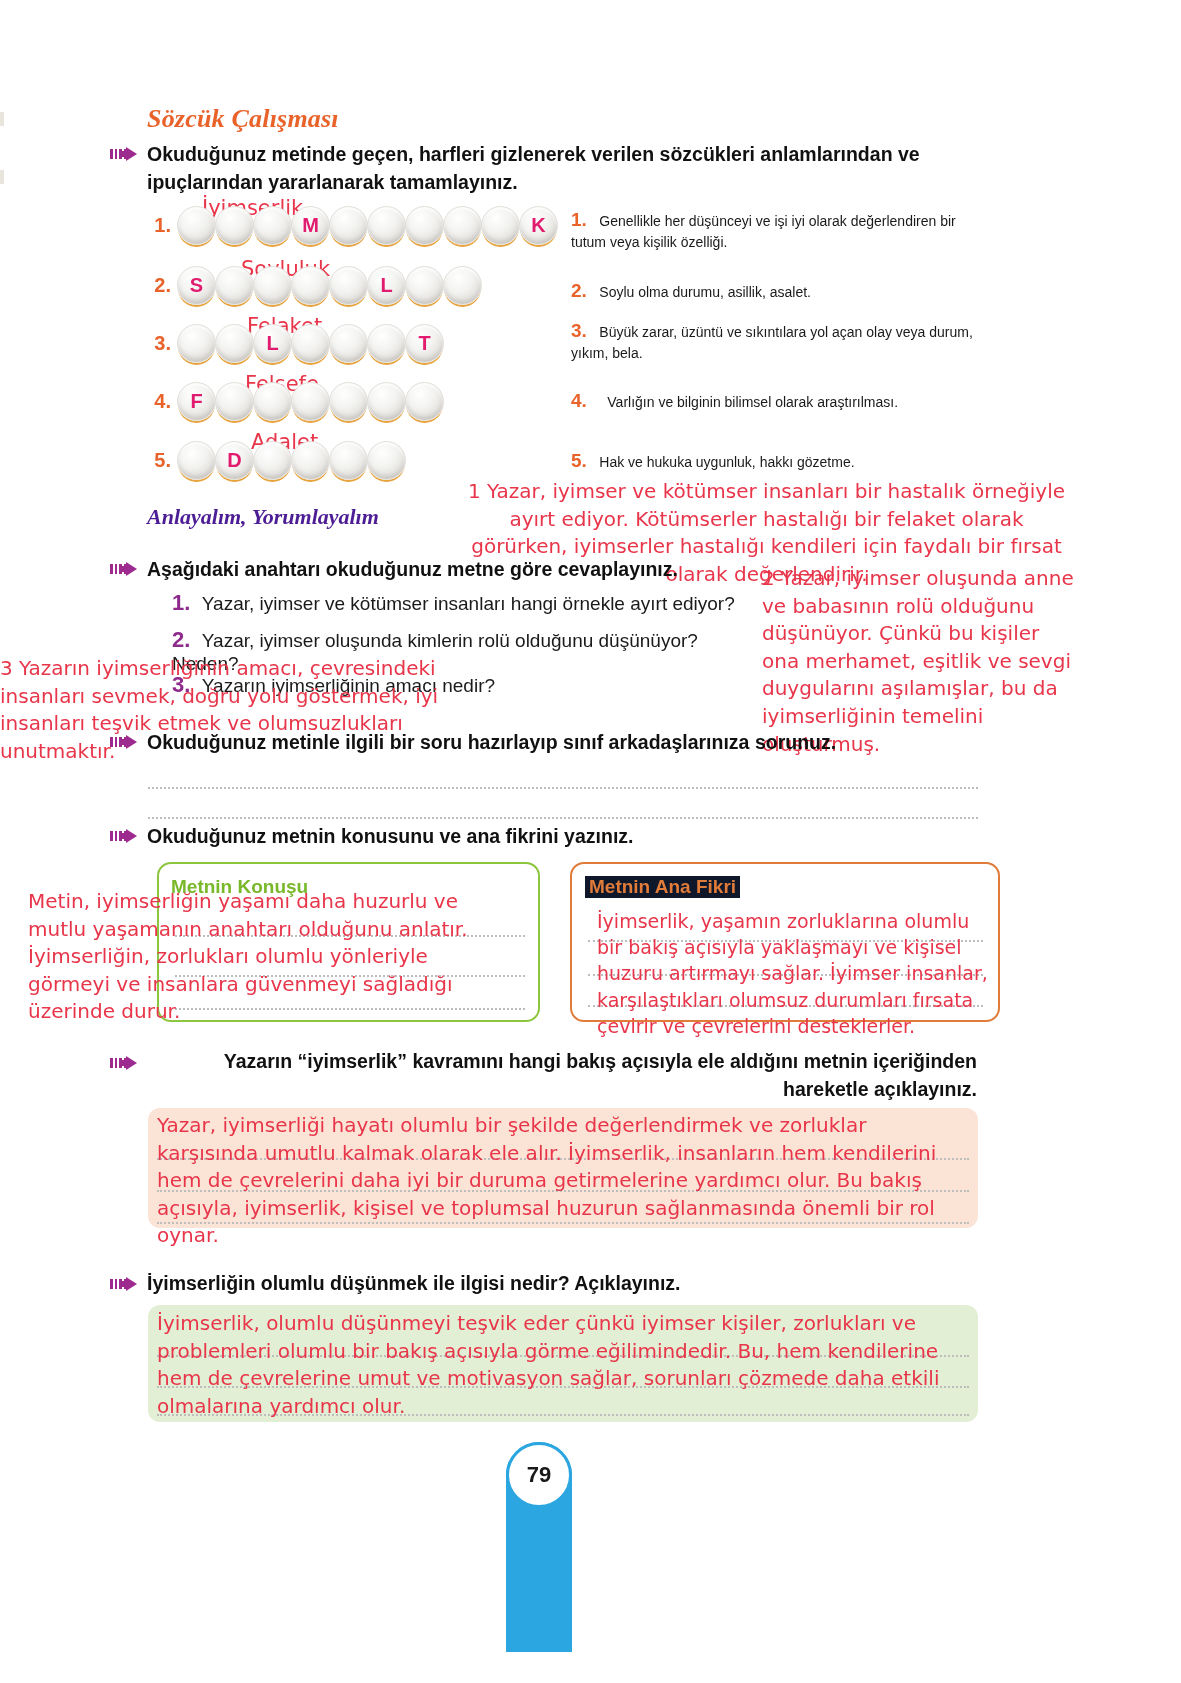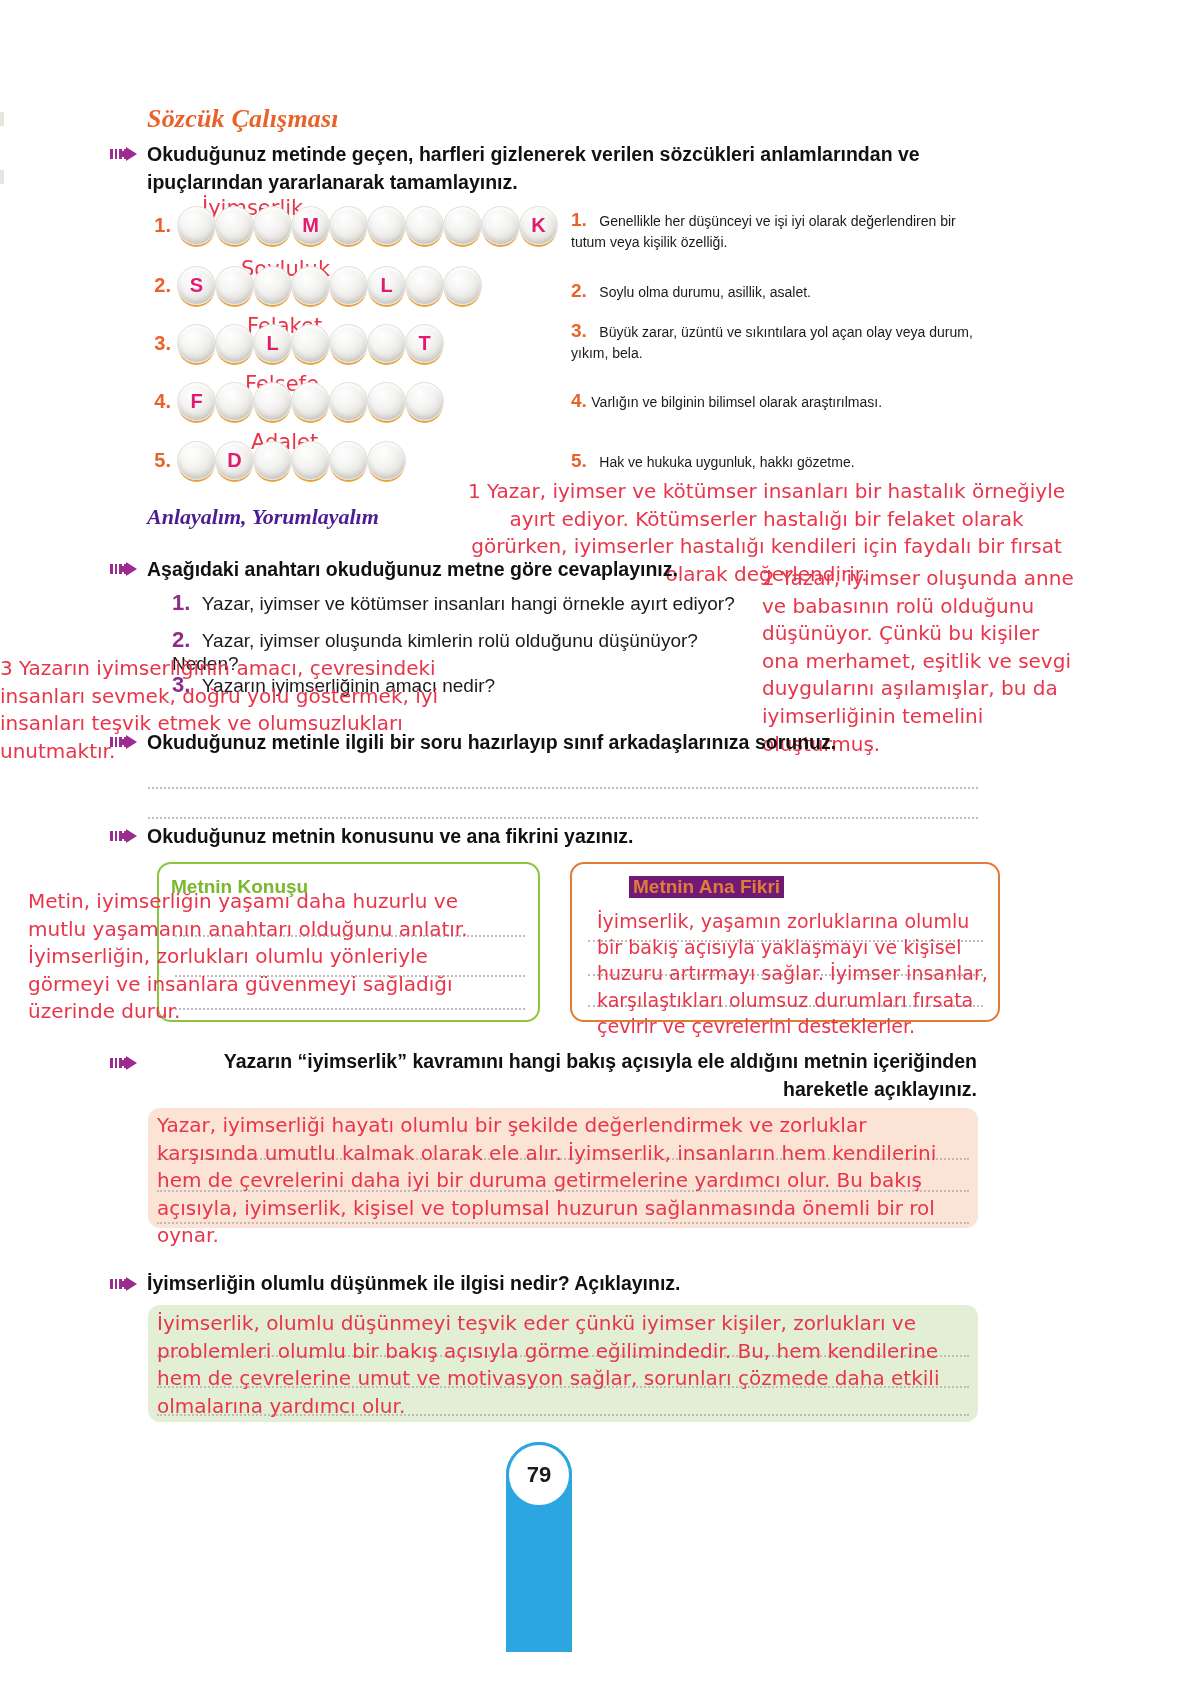--- a/index.html
+++ b/index.html
@@ -211,21 +211,21 @@
   <div style="position:absolute; left:571px; top:280px; width:420px;">
     <span class="def-num">2.</span>
     <span class="def-text" style="margin-left:8px;">Soylu olma durumu, asillik, asalet.</span>
   </div>
   <div style="position:absolute; left:571px; top:320px; width:420px;">
     <span class="def-num">3.</span>
     <span class="def-text" style="margin-left:8px;">Büyük zarar, üzüntü ve sıkıntılara yol açan olay veya durum, yıkım, bela.</span>
   </div>
   <div style="position:absolute; left:571px; top:390px; width:420px;">
     <span class="def-num">4.</span>
-    <span class="def-text" style="margin-left:0;">Varlığın ve bilginin bilimsel olarak araştırılması.</span>
+    <span class="def-text" style="margin-left:16px;">Varlığın ve bilginin bilimsel olarak araştırılması.</span>
   </div>
   <div style="position:absolute; left:571px; top:450px; width:420px;">
     <span class="def-num">5.</span>
     <span class="def-text" style="margin-left:8px;">Hak ve hukuka uygunluk, hakkı gözetme.</span>
   </div>
 
   <div class="hand" style="left:459px; top:478px; width:615px; text-align:center;">1 Yazar, iyimser ve kötümser insanları bir hastalık örneğiyle ayırt ediyor. Kötümserler hastalığı bir felaket olarak görürken, iyimserler hastalığı kendileri için faydalı bir fırsat olarak değerlendirir.</div>
 
   <div class="hdr-purple" style="position:absolute; left:147px; top:504px;">Anlayalım, Yorumlayalım</div>
 
@@ -286,21 +286,21 @@
   <div class="instr" style="position:absolute; left:147px; top:823px; width:830px;">Okuduğunuz metnin konusunu ve ana fikrini yazınız.</div>
 
   <div class="abox abox-green" style="left:157px; top:862px; width:383px; height:160px;"></div>
   <div class="abox-title title-green" style="position:absolute; left:167px; top:876px; background:#fff; padding:0 4px;">Metnin Konuşu</div>
   <div class="dotline" style="left:175px; top:935px; width:350px;"></div>
   <div class="dotline" style="left:175px; top:975px; width:350px;"></div>
   <div class="dotline" style="left:175px; top:1008px; width:350px;"></div>
   <div class="hand" style="left:28px; top:888px; width:480px;">Metin, iyimserliğin yaşamı daha huzurlu ve mutlu yaşamanın anahtarı olduğunu anlatır. İyimserliğin, zorlukları olumlu yönleriyle görmeyi ve insanlara güvenmeyi sağladığı üzerinde durur.</div>
 
   <div class="abox abox-orange" style="left:570px; top:862px; width:430px; height:160px;"></div>
-  <div class="abox-title title-orange" style="position:absolute; left:585px; top:876px; background:#701a75; padding:0 4px;margin-left:44px;">Metnin Ana Fikri</div>
+  <div class="abox-title title-orange" style="position:absolute; left:585px; top:876px; background:#0f172a; padding:0 4px;">Metnin Ana Fikri</div>
   <div class="dotline" style="left:588px; top:940px; width:395px;"></div>
   <div class="dotline" style="left:588px; top:974px; width:395px;"></div>
   <div class="dotline" style="left:588px; top:1005px; width:395px;"></div>
   <div class="hand sm" style="left:597px; top:908px; width:400px;">İyimserlik, yaşamın zorluklarına olumlu bir bakış açısıyla yaklaşmayı ve kişisel huzuru artırmayı sağlar. İyimser insanlar, karşılaştıkları olumsuz durumları fırsata çevirir ve çevrelerini desteklerler.</div>
 
   <div class="bullet" style="left:110px; top:1055px;">
     <span class="b-bars">
         <i></i>
         <i></i>
         <i></i>

